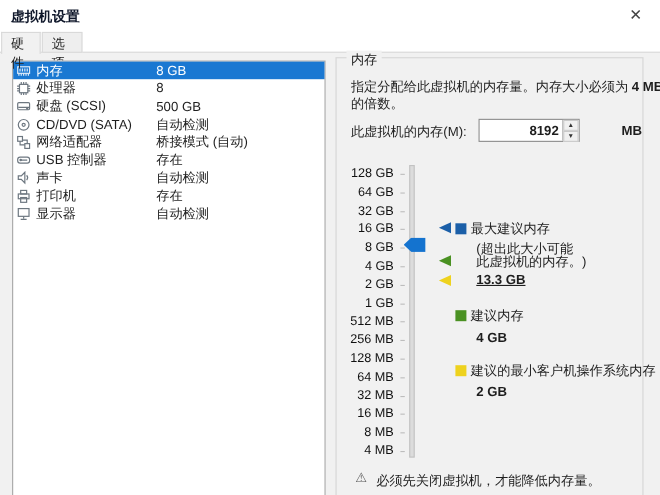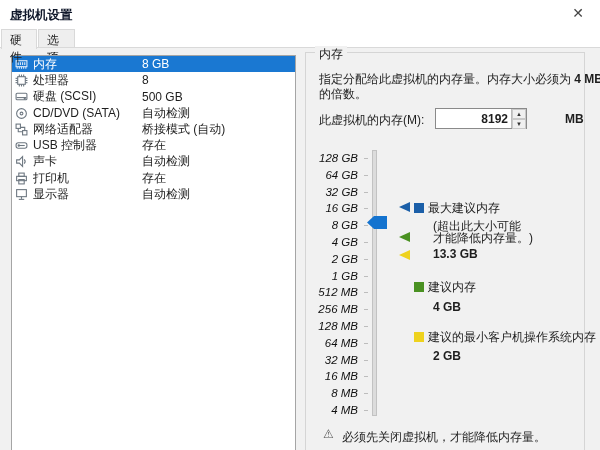--- a/index.html
+++ b/index.html
@@ -38,21 +38,21 @@
   .membox-title { position:absolute; left:9px; top:-7px; background:#f1f1f1; padding:0 4px; color:#222; }
   .abs { position:absolute; white-space:nowrap; }
   .b { font-weight:700; }
   .mem-input { position:absolute; left:129px; top:55px; width:92px; height:21px; background:#ffffff;
     border:1px solid #8a8a8a; display:flex; }
   .mem-input .val { flex:1; text-align:right; padding:3px 3px 0 0; font-weight:700; }
   .spinner { width:15px; border-left:1px solid #bbb; display:flex; flex-direction:column; }
   .spin { flex:1; background:#f0f0f0; border:1px solid #c9c9c9; font-size:6px; line-height:8px;
     text-align:center; color:#333; }
   
-  .ticks { position:absolute; left:0; top:97px; width:52px;font-style:italic; }
+  .ticks { position:absolute; left:0; top:97px; width:52px; }
   .tick { height:16.8px; text-align:right; line-height:16.8px; font-size:11.5px; color:#111; }
   .tickmarks { position:absolute; left:57px; top:97px; width:5px; }
   .tickmarks div { height:16.8px; position:relative; }
   .tickmarks div::after { content:""; position:absolute; right:0; top:8px; width:4px; height:1px; background:#bdbdbd; }
   .track { position:absolute; left:66px; top:97px; width:5px; height:266px; background:#dcdcdc;
     border:1px solid #c2c2c2; }
   .handle { position:absolute; left:61px; top:163px; width:20px; height:13px; background:#1473cf;
     clip-path:polygon(0 50%, 35% 0, 100% 0, 100% 100%, 35% 100%); }
   .marker { position:absolute; left:93px; width:0; height:0; border-top:5px solid transparent;
     border-bottom:5px solid transparent; }
@@ -264,22 +264,22 @@
   <div class="track"></div>
   <div class="handle"></div>
 
   <div class="marker m-blue"></div>
   <div class="marker m-green"></div>
   <div class="marker m-yellow"></div>
 
   <div class="sq s-blue"></div>
   <div class="abs" style="left:127px; top:165px;">(超出此大小可能</div>
   <div class="abs" style="left:122px; top:147px;">最大建议内存</div>
-  <div class="abs" style="left:127px; top:177px;">才能降低内存量。)</div>
-  <div class="abs b" style="left:127px; top:194px;">13.3 GB</div>
+  <div class="abs" style="left:127px; top:177px;">此虚拟机的内存。)</div>
+  <div class="abs b" style="left:127px; top:194px;text-decoration:underline;">13.3 GB</div>
 
   <div class="sq s-green"></div>
   <div class="abs" style="left:122px; top:226px;">建议内存</div>
   <div class="abs b" style="left:127px; top:247px;">4 GB</div>
 
   <div class="sq s-yellow"></div>
   <div class="abs" style="left:122px; top:276px;">建议的最小客户机操作系统内存</div>
   <div class="abs b" style="left:127px; top:296px;">2 GB</div>
 
   <div class="abs warn-icon" style="left:17px; top:374px;">⚠</div>

